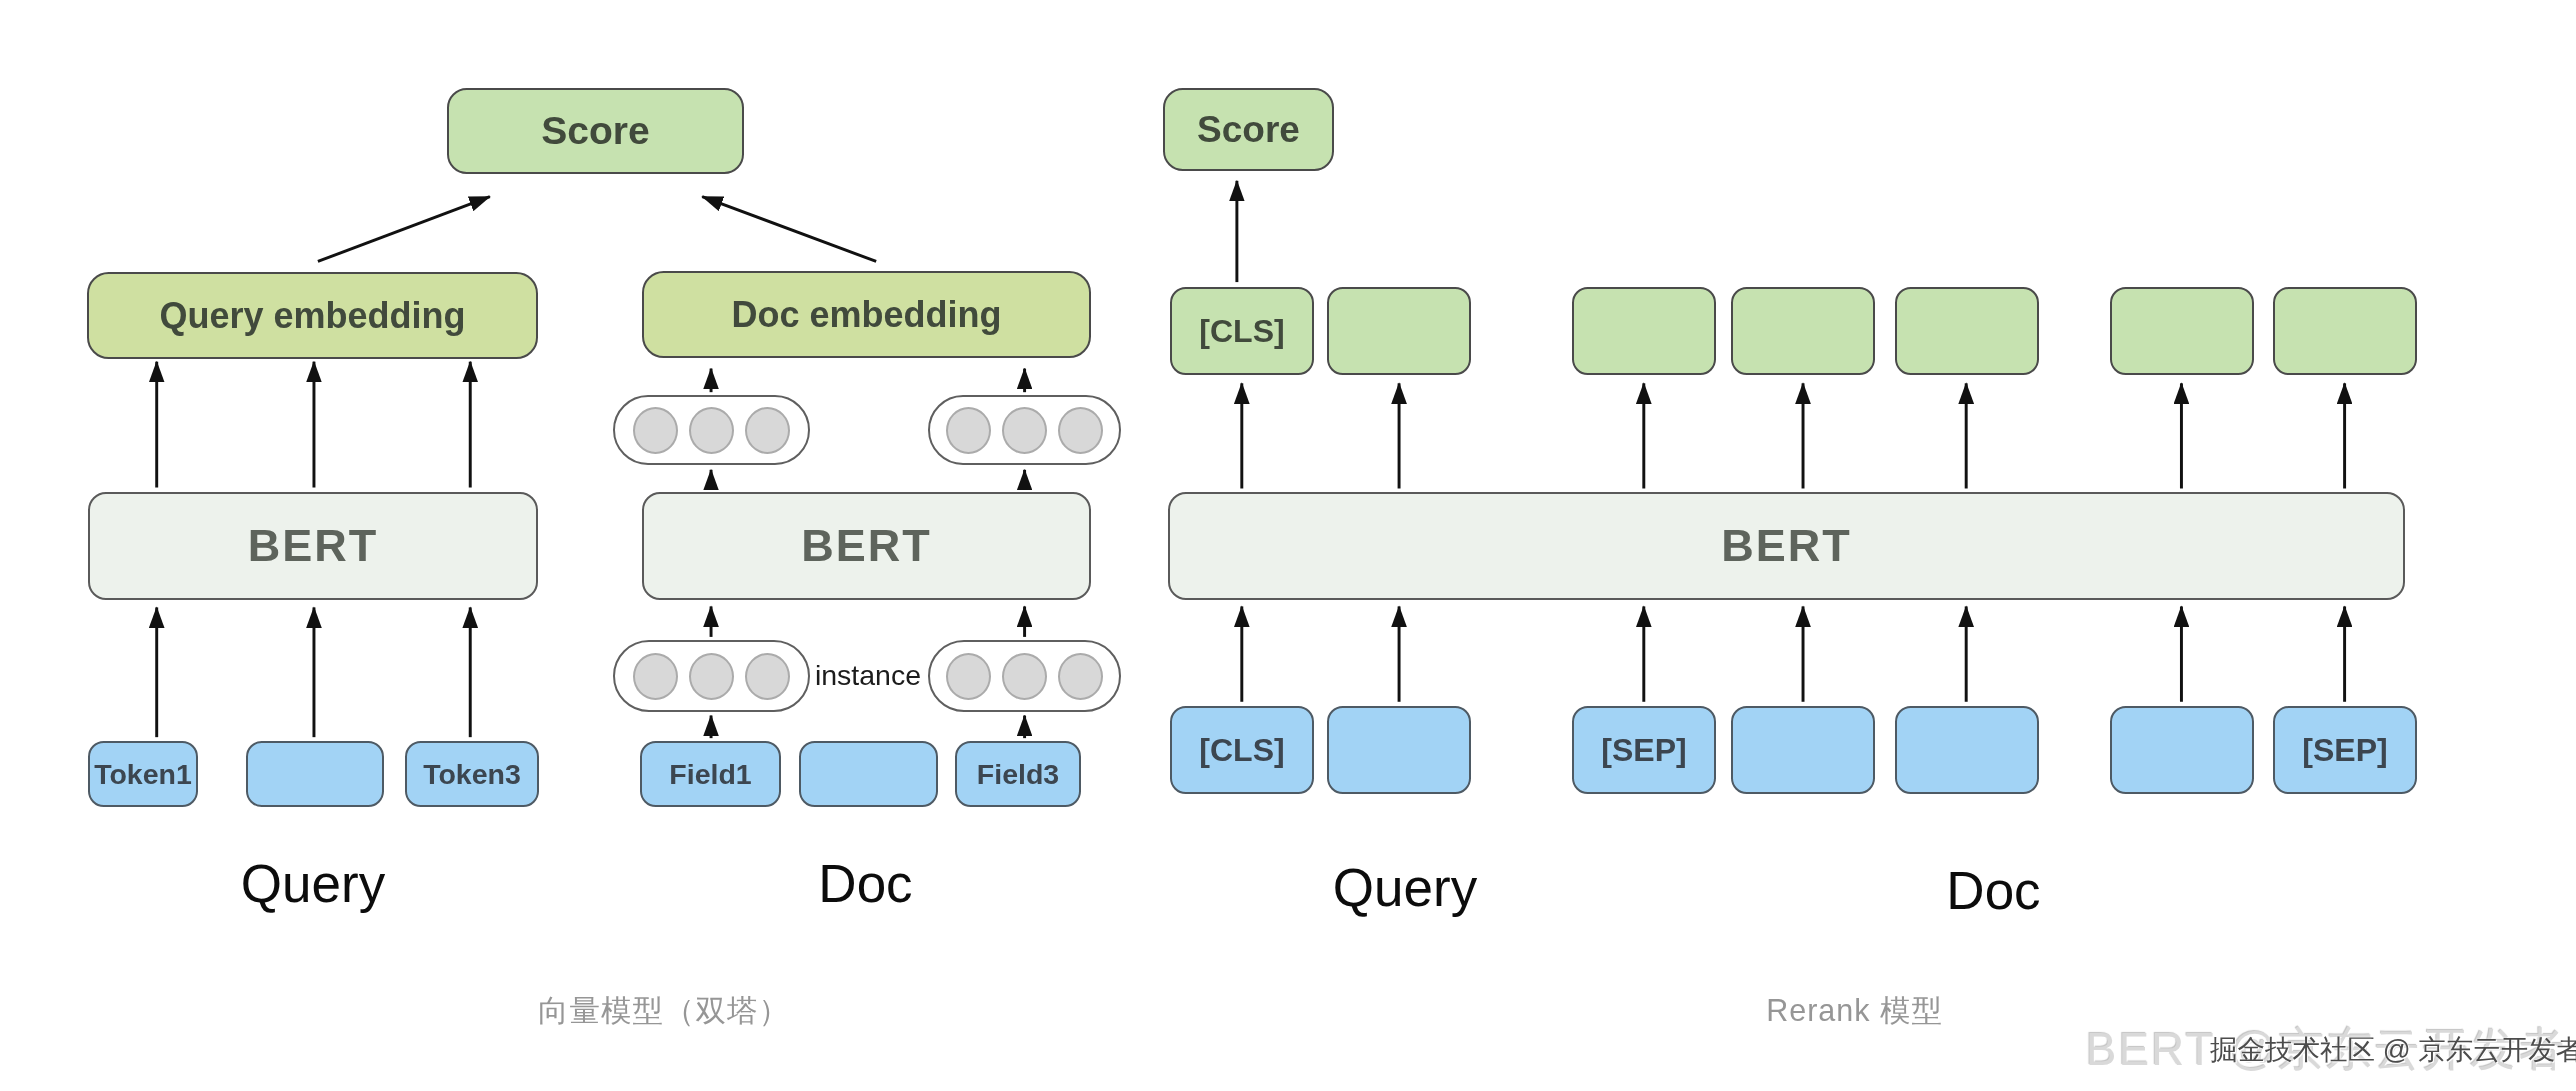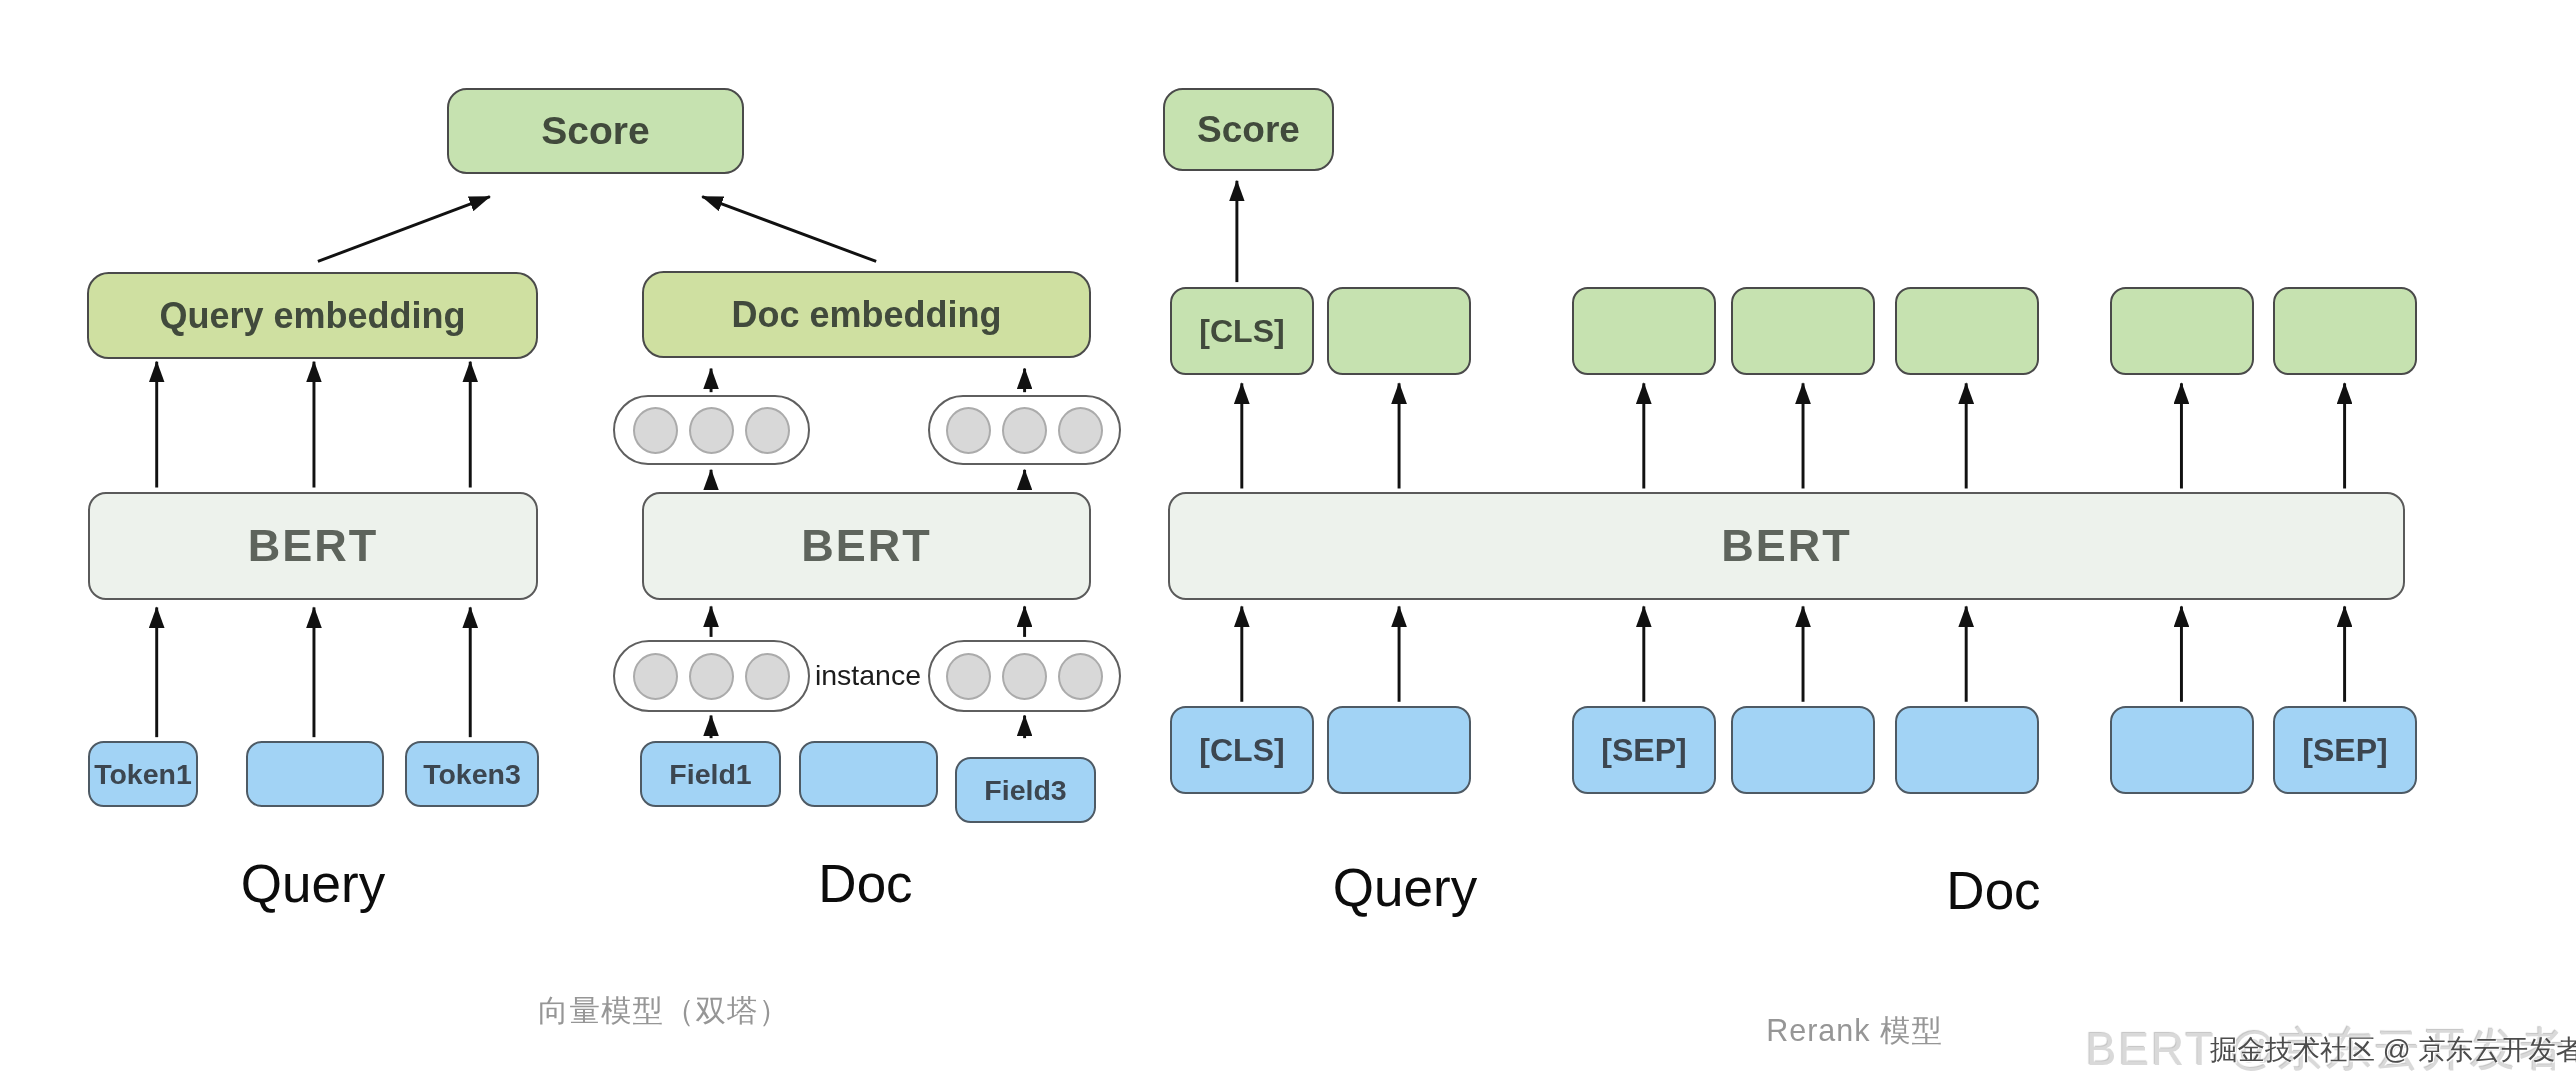--- a/index.html
+++ b/index.html
@@ -126,21 +126,21 @@
       <span class="dot"></span>
       <span class="dot"></span>
     </div>
 
     <div class="box blue" style="left:88px;top:741px;width:110px;height:66px;">Token1</div>
     <div class="box blue" style="left:246px;top:741px;width:138px;height:66px;"></div>
     <div class="box blue" style="left:405px;top:741px;width:134px;height:66px;">Token3</div>
 
     <div class="box blue" style="left:640px;top:741px;width:141px;height:66px;text-align:right;">Field1</div>
     <div class="box blue" style="left:799px;top:741px;width:139px;height:66px;"></div>
-    <div class="box blue" style="left:955px;top:741px;width:141px;height:66px;margin-top:16px;">Field3</div>
+    <div class="box blue" style="left:955px;top:741px;width:126px;height:66px;">Field3</div>
 
     <div class="group-label" style="left:195px;top:853px;width:236px;">Query</div>
     <div class="group-label" style="left:767px;top:853px;width:197px;">Doc</div>
 
     <div class="caption" style="left:397px;top:991px;width:393px;">向量模型（双塔）</div>
   </section>
 
   <section>
     <div class="box green" style="left:1163px;top:88px;width:171px;height:83px;font-size:37px;">Score</div>
 
@@ -158,21 +158,21 @@
     <div class="box blue cell" style="left:1327px;top:706px;width:144px;height:88px;"></div>
     <div class="box blue cell cls" style="left:1572px;top:706px;width:144px;height:88px;">[SEP]</div>
     <div class="box blue cell" style="left:1731px;top:706px;width:144px;height:88px;"></div>
     <div class="box blue cell" style="left:1895px;top:706px;width:144px;height:88px;"></div>
     <div class="box blue cell" style="left:2110px;top:706px;width:144px;height:88px;"></div>
     <div class="box blue cell cls" style="left:2273px;top:706px;width:144px;height:88px;">[SEP]</div>
 
     <div class="group-label" style="left:1287px;top:857px;width:236px;">Query</div>
     <div class="group-label" style="left:1895px;top:860px;width:197px;">Doc</div>
 
-    <div class="caption" style="left:1648px;top:991px;width:295px;margin-top:20px;">Rerank 模型</div>
+    <div class="caption" style="left:1648px;top:991px;width:295px;">Rerank 模型</div>
   </section>
 
   <div>
     <div class="wm-bg-text" style="right:9.8px;top:1019px;">BERT @京东云开发者</div>
     <div class="wm-fg-text" style="left:2210px;top:1032px;">掘金技术社区 @ 京东云开发者</div>
   </div>
 
 </div>
 
 

